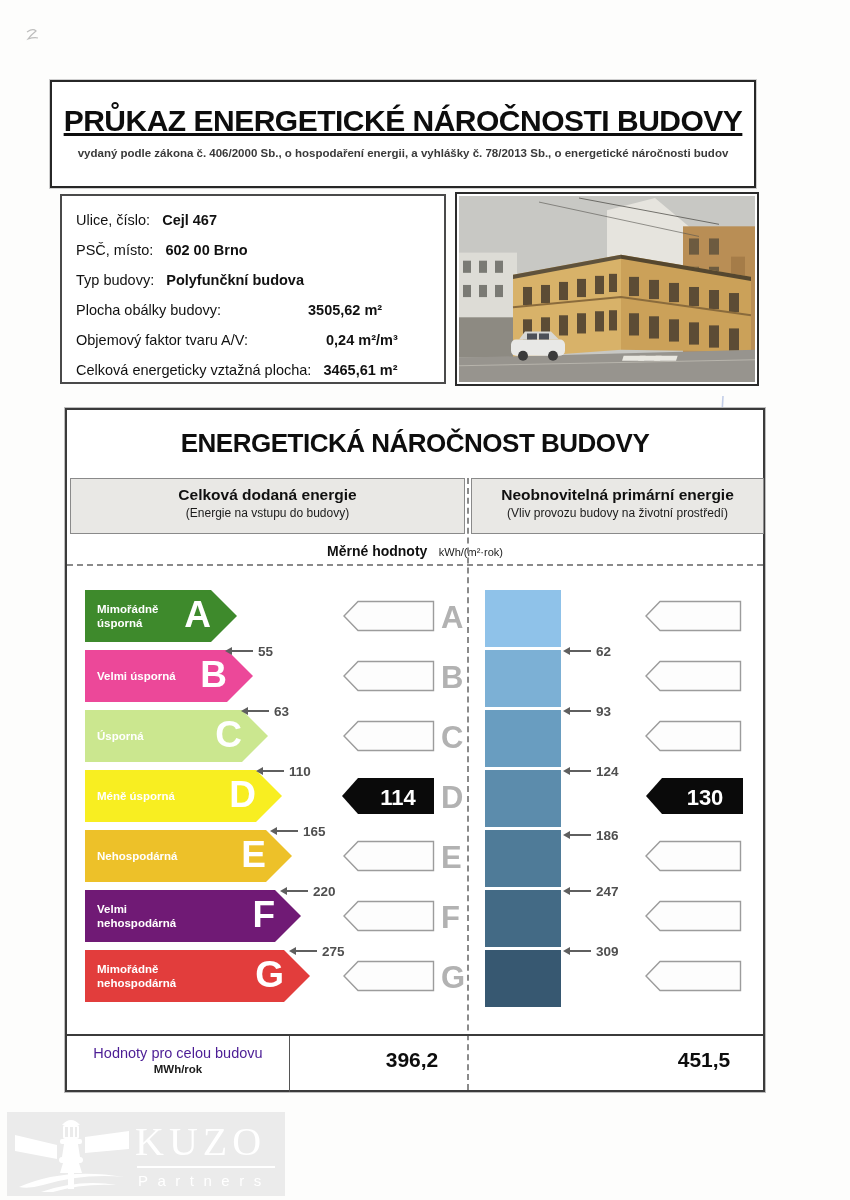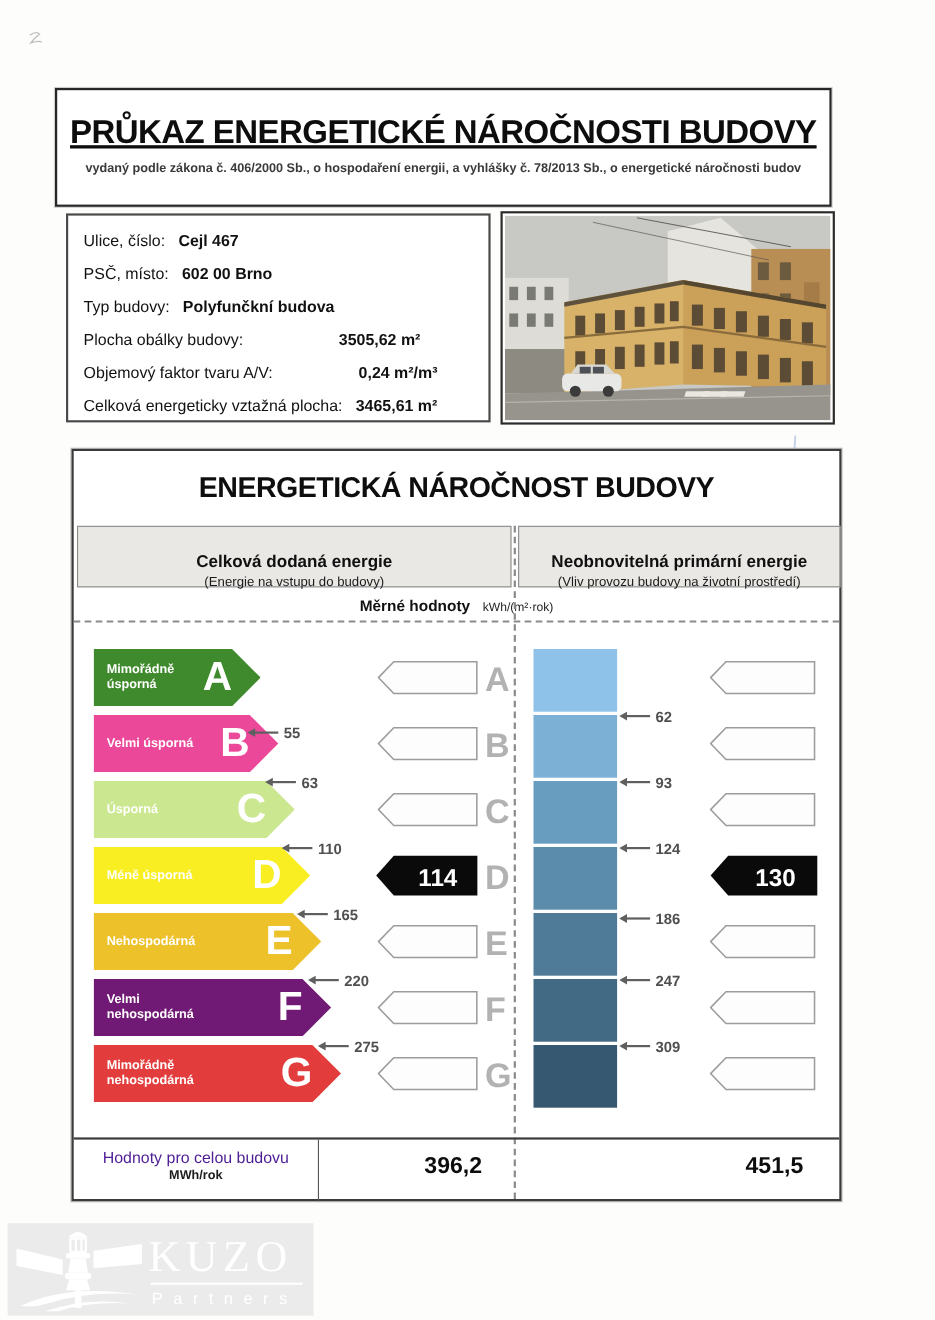--- a/index.html
+++ b/index.html
@@ -31,21 +31,21 @@
   .photo-box { position:absolute; left:455px; top:192px; width:304px; height:194px;
     border:2.5px solid #2b2b2b; background:#fff; padding:2px; }
   .photo-box svg { display:block; width:100%; height:100%; }
 
   
   .energy-box { position:absolute; left:65px; top:408px; width:700px; height:684px;
     border:2px solid #3b3b3b; box-shadow:0 0 0 1px #bdbdbd; background:#fff; }
   .energy-box h2 { position:absolute; top:18px; width:100%; text-align:center;
     font-size:26px; font-weight:bold; letter-spacing:-.5px; color:#0e0e0e; }
   .hdr-cell { position:absolute; top:68px; height:56px; background:#e9e8e5;
-    border:1px solid #8a8a8a; text-align:center; padding-top:23px; }
+    border:1px solid #8a8a8a; text-align:center; padding-top:7px; }
   .hdr-left { left:3px; width:395px; }
   .hdr-right { left:404px; width:293px; }
   .hdr-cell .t { font-size:15.5px; font-weight:bold; color:#101010; }
   .hdr-cell .s { font-size:12px; color:#1b1b1b; margin-top:2px; }
   .measure-row { position:absolute; top:132px; width:100%; text-align:center; }
   .measure-row .ml { font-size:14px; font-weight:bold; color:#101010; }
   .measure-row .mu { font-size:11px; color:#222; margin-left:7px; }
   .dash-h { position:absolute; left:0; top:154px; width:100%; border-top:2px dashed #8a8a8a; }
   .dash-v { position:absolute; left:400px; top:68px; height:612px; border-left:2px dashed #8a8a8a; }
 
@@ -55,21 +55,21 @@
   .carrow { position:absolute; left:18px; top:0; height:52px;
     clip-path:polygon(0 0, calc(100% - 26px) 0, 100% 50%, calc(100% - 26px) 100%, 0 100%); }
   .r0 .carrow{width:152px} .r1 .carrow{width:168px} .r2 .carrow{width:183px}
   .r3 .carrow{width:197px} .r4 .carrow{width:207px} .r5 .carrow{width:216px} .r6 .carrow{width:225px}
   .carrow .cl { position:absolute; left:12px; top:50%; transform:translateY(-50%);
     width:108px; font-size:11.5px; font-weight:bold; color:#fff; line-height:1.25; }
   .carrow .big { position:absolute; right:26px; top:50%; transform:translateY(-52%);
     font-size:37px; font-weight:bold; color:#fff; }
 
   .tick { position:absolute; display:flex; align-items:center; gap:5px; height:14px; }
-  .lt0{left:160px;top:249px} .lt1{left:176px;top:294px} .lt2{left:191px;top:354px}
+  .lt0{left:160px;top:234px} .lt1{left:176px;top:294px} .lt2{left:191px;top:354px}
   .lt3{left:205px;top:414px} .lt4{left:215px;top:474px} .lt5{left:224px;top:534px}
   .rt0{left:498px;top:234px} .rt1{left:498px;top:294px} .rt2{left:498px;top:354px}
   .rt3{left:498px;top:418px} .rt4{left:498px;top:474px} .rt5{left:498px;top:534px}
   .tickline { width:26px; height:1.5px; background:#5f5f5f; position:relative; }
   .tickline::before { content:""; position:absolute; left:-2px; top:-3.2px;
     border-right:7px solid #5f5f5f; border-top:4px solid transparent; border-bottom:4px solid transparent; }
   .tick .num { font-size:13.5px; font-weight:bold; color:#4f4f4f; }
 
   .ma { position:absolute; left:276px; }
   .ma0{top:190px} .ma1{top:250px} .ma2{top:310px} .ma4{top:430px} .ma5{top:490px} .ma6{top:550px}

